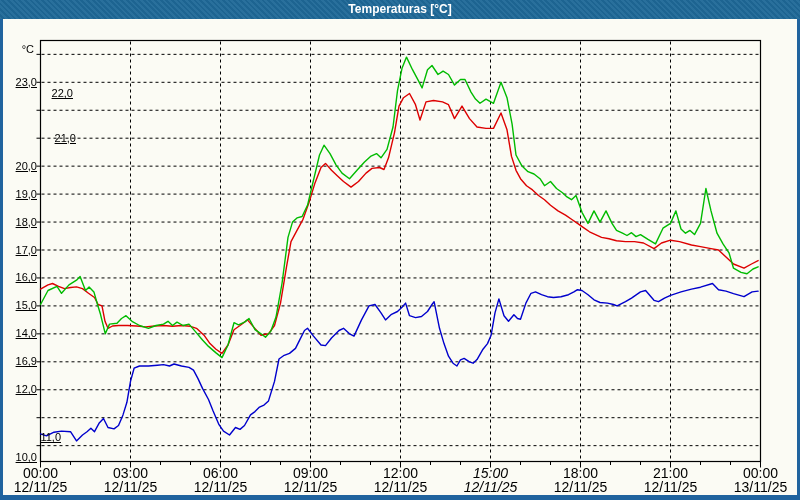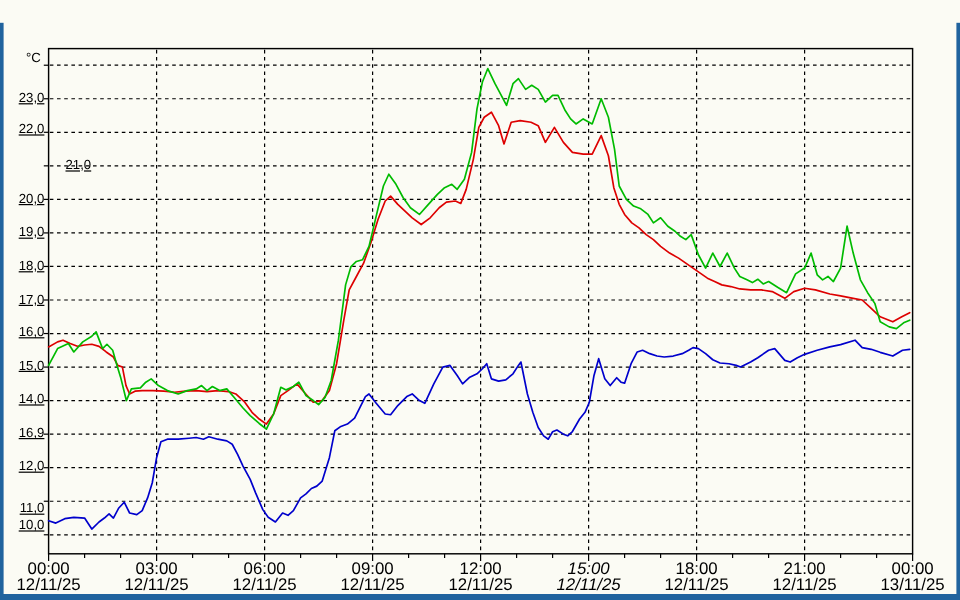--- a/index.html
+++ b/index.html
@@ -19,20 +19,23 @@
   .lg-wind{left:664px;transform:translateX(-50%);}
   .yunit{position:absolute;left:0;top:43px;width:34px;text-align:right;font-size:11px;color:#000;}
   #chart{position:absolute;left:0;top:0;width:800px;height:500px;}
   .ylab{position:absolute;left:0;width:37px;text-align:right;font-size:11px;color:#000;line-height:13px;text-decoration:underline;}
   .xtick{position:absolute;top:466px;width:70px;text-align:center;font-size:14px;color:#000;line-height:14px;}
 </style>
 </head>
 <body>
 
 <div class="window">
+  <div class="titlebar">
+    <span>Temperaturas [°C]</span>
+  </div>
 
 
   <div class="yunit">°C</div>
 
   <svg id="chart" viewBox="0 0 800 500">
       <line x1="41.5" x2="759.5" y1="445.65" y2="445.65" stroke="#000" stroke-width="1" stroke-dasharray="3,3"></line>
       <line x1="41.5" x2="759.5" y1="417.70" y2="417.70" stroke="#000" stroke-width="1" stroke-dasharray="3,3"></line>
       <line x1="41.5" x2="759.5" y1="389.75" y2="389.75" stroke="#000" stroke-width="1" stroke-dasharray="3,3"></line>
       <line x1="41.5" x2="759.5" y1="361.80" y2="361.80" stroke="#000" stroke-width="1" stroke-dasharray="3,3"></line>
       <line x1="41.5" x2="759.5" y1="333.85" y2="333.85" stroke="#000" stroke-width="1" stroke-dasharray="3,3"></line>
@@ -94,33 +97,33 @@
       <line x1="36.5" x2="40.5" y1="82.30" y2="82.30" stroke="#000" stroke-width="1"></line>
       <line x1="36.5" x2="40.5" y1="54.35" y2="54.35" stroke="#000" stroke-width="1"></line>
       <rect x="40.5" y="40.5" width="720" height="421" fill="none" stroke="#000" stroke-width="1.2"></rect>
       <polyline points="40.5,289.1 48.0,284.9 52.5,283.5 58.5,286.3 64.5,288.6 70.5,287.5 76.5,286.9 82.5,288.6 88.5,293.3 94.5,297.5 98.1,304.5 102.0,305.9 105.0,321.3 108.0,328.3 112.5,326.0 118.5,325.5 127.5,325.5 136.5,326.0 145.5,326.9 154.5,326.0 163.5,325.5 172.5,326.3 181.5,325.5 190.5,326.3 196.5,328.3 204.0,335.2 210.0,343.6 216.0,349.2 222.0,353.4 228.0,345.0 234.0,329.7 240.0,325.5 247.5,319.9 253.5,326.9 261.0,335.2 268.5,333.8 274.5,325.5 280.5,303.1 286.5,266.8 291.0,241.6 297.0,230.4 303.0,219.3 309.0,202.5 315.0,182.9 321.0,167.5 325.5,163.4 331.5,170.3 337.5,175.9 343.5,181.5 351.0,187.1 358.5,181.5 366.0,173.1 372.0,168.4 379.5,167.5 384.0,169.5 388.5,157.8 394.5,132.6 399.0,106.1 403.5,97.7 409.5,93.5 415.5,104.7 420.0,120.0 426.0,101.9 433.5,100.5 442.5,101.9 448.5,104.7 454.5,118.6 462.0,106.1 469.5,118.6 477.0,127.0 486.0,128.4 493.5,128.4 501.0,113.0 507.0,129.8 511.5,156.4 516.0,170.3 520.5,178.7 526.5,185.7 532.5,189.9 538.5,195.5 544.5,199.7 550.5,205.3 558.0,210.9 565.5,215.1 571.5,219.3 577.5,223.4 583.5,227.6 589.5,231.8 595.5,234.6 601.5,237.4 609.0,238.8 616.5,240.8 625.5,241.6 634.5,241.6 643.5,243.0 654.0,248.6 661.5,243.0 670.5,240.2 679.5,241.6 691.5,245.0 700.5,246.6 711.0,248.6 718.5,250.0 726.0,257.0 733.5,264.0 744.0,268.2 751.5,264.0 758.1,260.6" fill="none" stroke="#dd0000" stroke-width="1.4" stroke-linejoin="round" stroke-linecap="round"></polyline>
       <polyline points="40.5,433.9 46.5,435.9 54.0,432.2 61.5,431.1 70.5,431.7 76.5,440.9 82.5,435.0 87.0,431.7 90.9,428.3 94.5,431.7 99.0,423.3 103.5,418.5 108.0,427.5 114.0,428.9 118.5,425.5 123.0,414.9 126.9,402.3 130.5,381.4 134.1,368.2 139.5,366.0 148.5,366.0 157.5,365.2 163.5,364.6 169.5,366.0 174.0,364.0 181.5,366.0 189.0,367.4 193.5,370.2 198.0,378.6 202.5,388.4 208.5,399.5 213.0,410.7 219.0,424.7 223.5,431.1 229.5,435.0 235.5,427.5 240.0,429.4 244.5,425.5 250.5,414.9 255.0,411.6 259.5,407.1 264.0,405.1 268.5,400.9 274.5,381.4 279.0,359.0 283.5,355.7 289.5,353.4 295.5,348.4 300.0,339.4 304.5,330.5 307.5,328.3 313.5,336.1 321.0,345.0 325.5,345.6 331.5,338.0 339.0,330.5 343.5,328.3 349.5,333.8 354.0,336.1 361.5,319.9 369.0,305.9 375.0,304.5 381.0,312.9 385.5,319.9 391.5,314.3 397.5,311.5 402.0,307.3 405.6,303.1 409.5,315.7 415.5,317.6 421.5,316.5 427.5,311.5 432.0,304.5 434.1,301.7 439.5,328.3 444.0,343.6 448.5,356.2 453.0,363.2 456.9,366.0 460.5,359.8 464.1,358.4 469.5,361.8 473.1,363.2 477.0,359.6 483.0,349.2 487.5,343.6 491.1,335.2 495.0,312.9 498.9,298.9 504.0,315.7 508.5,321.3 513.9,314.8 517.5,318.5 520.5,319.3 525.9,303.1 531.0,293.3 535.5,291.9 541.5,294.7 547.5,296.7 553.5,297.5 561.0,296.7 568.5,294.7 573.9,291.9 577.5,289.7 582.0,290.5 588.0,294.7 594.0,299.8 600.0,302.5 607.5,303.1 613.5,304.5 617.1,305.9 625.5,301.7 631.5,298.1 640.5,291.9 645.6,290.5 654.0,300.3 658.5,301.7 664.5,298.1 670.5,295.3 681.0,291.9 691.5,289.1 700.5,287.2 712.5,283.5 718.5,289.7 726.0,291.1 733.5,293.6 744.0,296.7 752.1,291.9 758.1,291.1" fill="none" stroke="#0000cc" stroke-width="1.4" stroke-linejoin="round" stroke-linecap="round"></polyline>
       <polyline points="40.5,304.5 48.0,290.5 57.0,286.3 61.5,293.3 69.0,284.9 76.5,280.2 80.1,276.6 85.5,290.5 89.1,286.9 93.9,291.9 97.5,304.5 100.5,314.3 105.3,333.8 109.5,324.1 117.0,323.2 121.5,318.5 126.0,315.7 132.0,321.3 139.5,325.5 148.5,328.3 156.0,325.5 163.5,324.1 168.0,321.3 172.5,325.5 177.0,322.1 183.0,325.5 189.0,324.1 195.0,331.1 202.5,340.0 208.5,346.4 216.0,352.9 222.0,357.6 228.0,345.0 234.0,322.7 238.5,324.9 244.5,322.1 249.0,318.5 255.0,329.7 261.0,333.8 265.5,337.2 270.9,331.1 276.0,317.1 282.0,283.5 288.0,237.4 292.5,222.1 297.0,217.9 302.1,216.5 307.5,205.3 313.5,180.1 319.5,155.0 324.0,145.2 330.0,153.6 336.0,164.8 342.0,173.1 349.5,178.7 357.0,170.3 364.5,162.0 370.5,156.4 376.5,153.6 381.0,157.8 387.0,149.4 393.0,127.0 397.5,90.7 402.0,68.3 406.5,57.1 412.5,69.7 418.5,80.9 422.1,87.9 427.5,69.7 432.0,65.5 438.0,74.5 443.1,71.1 448.5,74.5 454.5,85.1 460.5,79.5 465.0,79.5 471.0,92.1 475.5,99.1 480.0,103.3 486.0,99.1 493.5,103.3 501.0,82.3 507.0,97.7 512.1,124.2 516.0,155.0 522.0,166.1 528.0,171.7 534.0,174.0 540.0,178.7 544.5,185.7 550.5,181.5 556.5,188.5 562.5,192.7 567.0,196.9 571.5,199.7 576.0,195.5 582.0,212.3 588.0,223.4 594.0,210.9 600.0,222.1 606.0,210.9 612.0,223.4 616.5,230.4 622.5,233.2 627.0,235.5 631.5,232.7 636.0,236.6 640.5,234.6 648.0,239.4 655.5,243.9 663.0,228.2 670.5,223.4 675.9,210.9 681.0,229.0 685.5,233.2 690.0,230.4 694.5,234.6 700.5,223.4 705.9,188.5 711.0,210.9 717.0,233.2 723.0,243.9 729.0,252.8 733.5,268.2 741.0,272.4 747.0,273.8 753.0,269.0 758.1,266.8" fill="none" stroke="#00bb00" stroke-width="1.4" stroke-linejoin="round" stroke-linecap="round"></polyline>
     </svg>
 
   <div id="ylabels">
       <div class="ylab" style="top: 75.8px;">23,0</div>
-      <div class="ylab" style="top: 102px;">22,0</div>
+      <div class="ylab" style="top: 87px; padding-left: 36px;">22,0</div>
       <div class="ylab" style="top: 131.7px; padding-left: 39px;">21,0</div>
       <div class="ylab" style="top: 159.65px;">20,0</div>
       <div class="ylab" style="top: 187.6px;">19,0</div>
       <div class="ylab" style="top: 215.55px;">18,0</div>
       <div class="ylab" style="top: 243.5px;">17,0</div>
       <div class="ylab" style="top: 271.45px;">16,0</div>
       <div class="ylab" style="top: 299.4px;">15,0</div>
       <div class="ylab" style="top: 327.35px;">14,0</div>
       <div class="ylab" style="top: 355.3px;">16,9</div>
       <div class="ylab" style="top: 383.25px;">12,0</div>
-      <div class="ylab" style="top: 418px;">11,0</div>
-      <div class="ylab" style="top: 432px;">10,0</div>
+      <div class="ylab" style="top: 431px; padding-left: 24px;">11,0</div>
+      <div class="ylab" style="top: 451px;">10,0</div>
     </div>
   <div id="xlabels">
       <div class="xtick" style="left: 5.5px;">
         <div>00:00</div>
         <div>12/11/25</div>
       </div>
       <div class="xtick" style="left: 95.5px;">
         <div>03:00</div>
         <div>12/11/25</div>
       </div>

